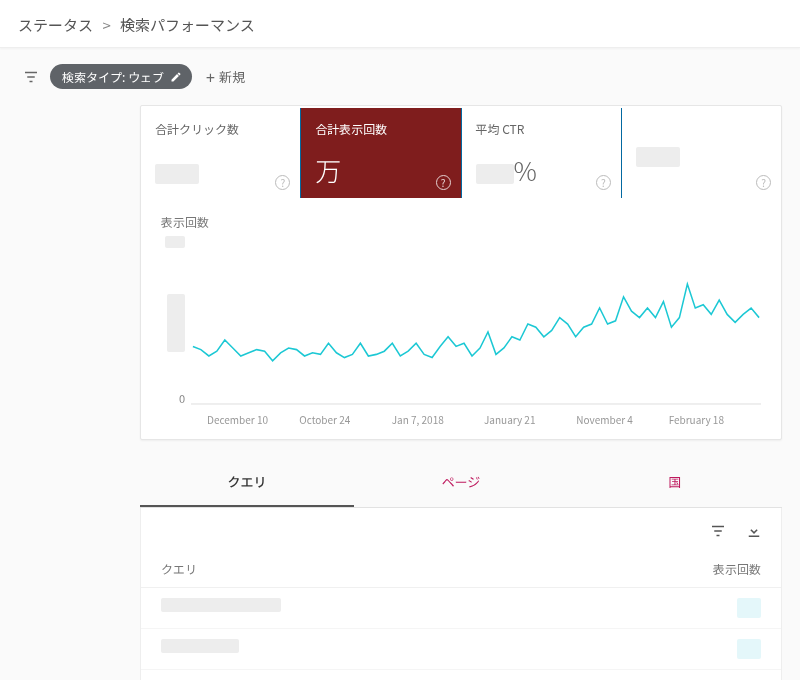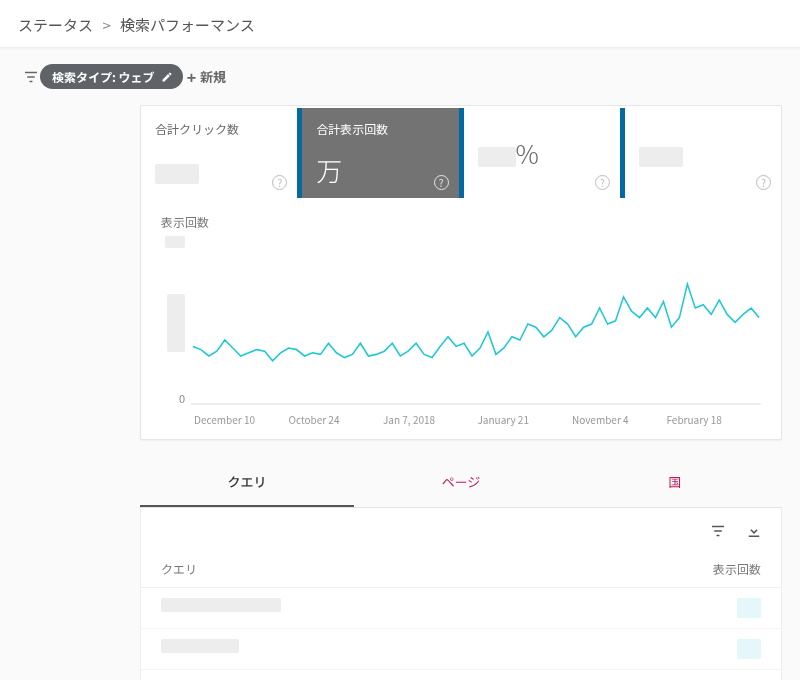--- a/index.html
+++ b/index.html
@@ -21,22 +21,22 @@
     font-size: 15px;
     color: #555;
     box-shadow: 0 1px 2px rgba(0,0,0,0.04);
   }
   .breadcrumb-bar .sep { color: #888; margin: 0 6px; }
 
   
   .filter-row {
     display: flex;
     align-items: center;
+    gap: 10px;
     padding: 16px 22px;
-    font-weight: bold;
   }
   .filter-icon svg { width: 18px; height: 18px; display:block; }
   .chip {
     background: #5f6368;
     color: #fff;
     border-radius: 14px;
     padding: 4px 10px 4px 12px;
     font-size: 12px;
     display: inline-flex;
     align-items: center;
@@ -64,25 +64,25 @@
   }
   .metric-row {
     display: flex;
     border-bottom: 1px solid transparent;
   }
   .metric {
     flex: 1;
     padding: 12px 14px 10px;
     position: relative;
     min-height: 78px;
-    border-right: 5px solid #0369a1;
+    border-right: 1px solid #0369a1;
   }
   .metric:last-child{border-right:none;}
   .metric.active {
-    background: #737373;
+    background: #7f1d1d;
     color: #fff;
   }
   .metric .label { font-size: 12px; color: #666; }
   .metric.active .label { color: #fff; }
   .metric .value {
     font-size: 26px;
     font-weight: 300;
     margin-top: 14px;
     color:#666;
   }
@@ -113,21 +113,21 @@
   
   .chart-area { padding: 14px 20px 0 20px; }
   .chart-area .ylabel { font-size: 12px; color:#777; margin-bottom:6px; }
   .chart-wrap { position:relative; height:170px; display:flex; }
   .yaxis { width:30px; display:flex; flex-direction:column; justify-content:space-between; align-items:flex-end; padding-right:6px;}
   .yaxis .ytick { height:32px; }
   .yaxis .ytick .blur-box{width:20px;height:12px;}
   .yaxis .zero{font-size:11px;color:#888;}
   svg.chart-svg { flex:1; height:170px; }
   .chart-line { fill:none; stroke:#1CC8D4; stroke-width:1.6; }
-  .xaxis { display:flex; margin-left:33px; justify-content:flex-start; font-size:10px; color:#999; padding:6px 0 2px;}
+  .xaxis { display:flex; margin-left:46px; justify-content:flex-start; font-size:10px; color:#999; padding:6px 0 2px;}
   .xaxis span{flex:1; text-align:left;}
 
   
   .table-tabs {
     display:flex;
     margin: 18px 18px 0 140px;
     border-bottom:1px solid #e2e2e2;
   }
   .ttab {
     flex:1;
@@ -201,20 +201,21 @@
       <div class="label">合計クリック数</div>
       <div class="value"><span class="blur-box small">.</span></div>
       <div class="help">?</div>
     </div>
     <div class="metric active">
       <div class="label">合計表示回数</div>
       <div class="value"><span class="unit">万</span></div>
       <div class="help">?</div>
     </div>
     <div class="metric">
+      <div class="label">平均 CTR</div>
       <div class="value"><span class="blur-box mid">.</span><span class="unit">%</span></div>
       <div class="help">?</div>
     </div>
     <div class="metric">
       <div class="value"><span class="blur-box small">.</span></div>
       <div class="help">?</div>
     </div>
   </div>
 
   <div class="chart-area">

